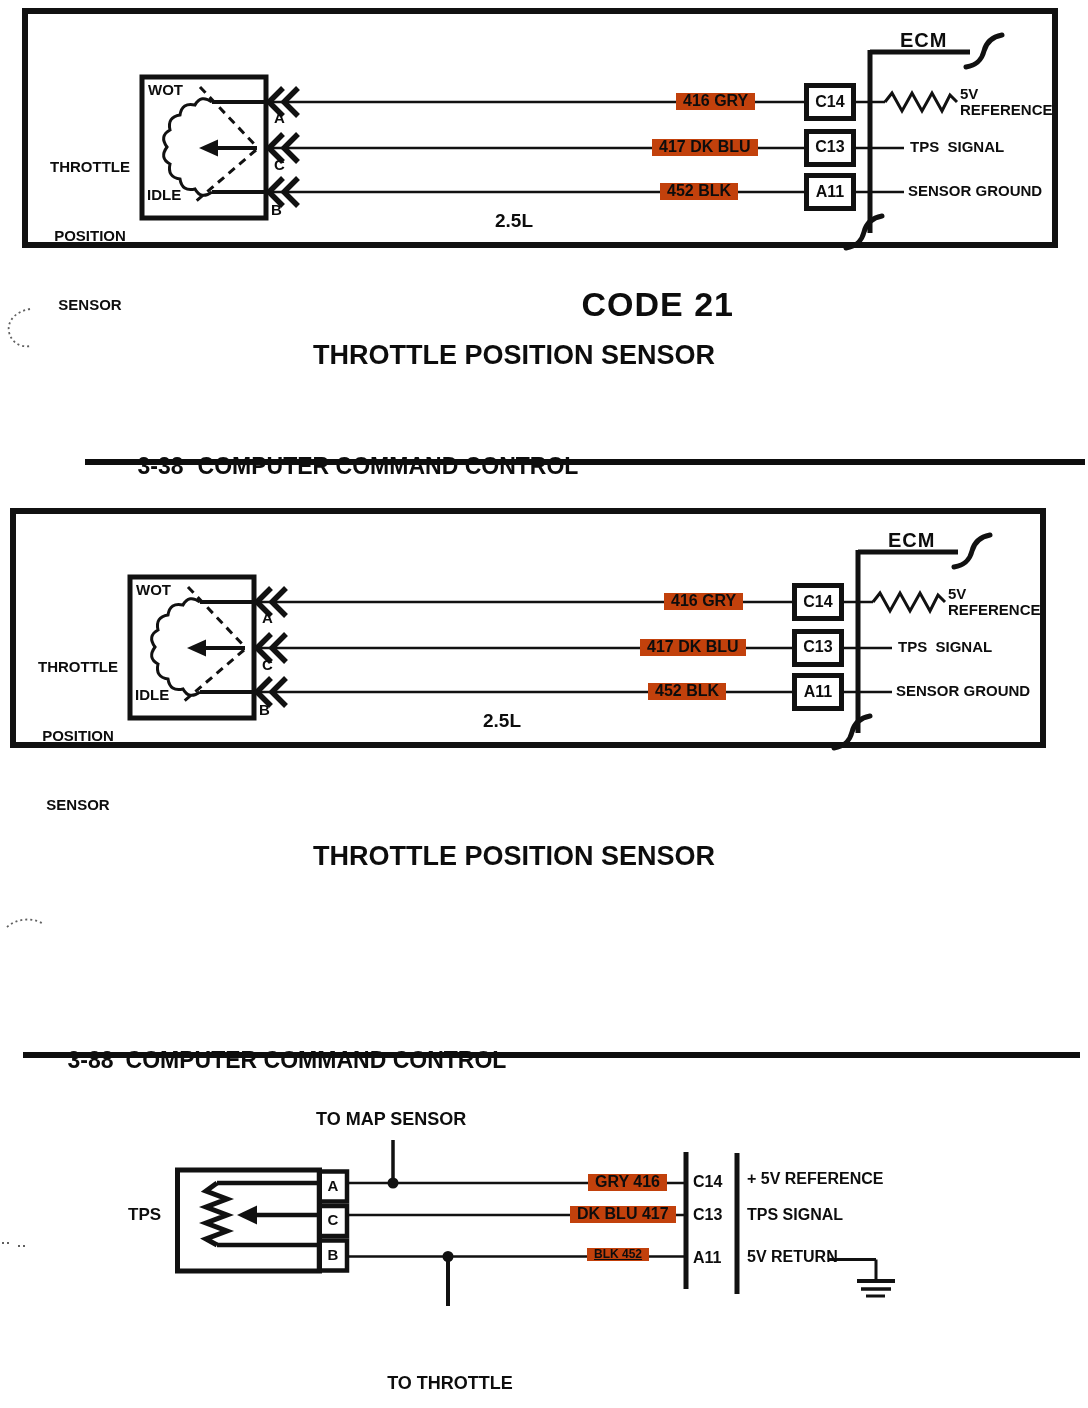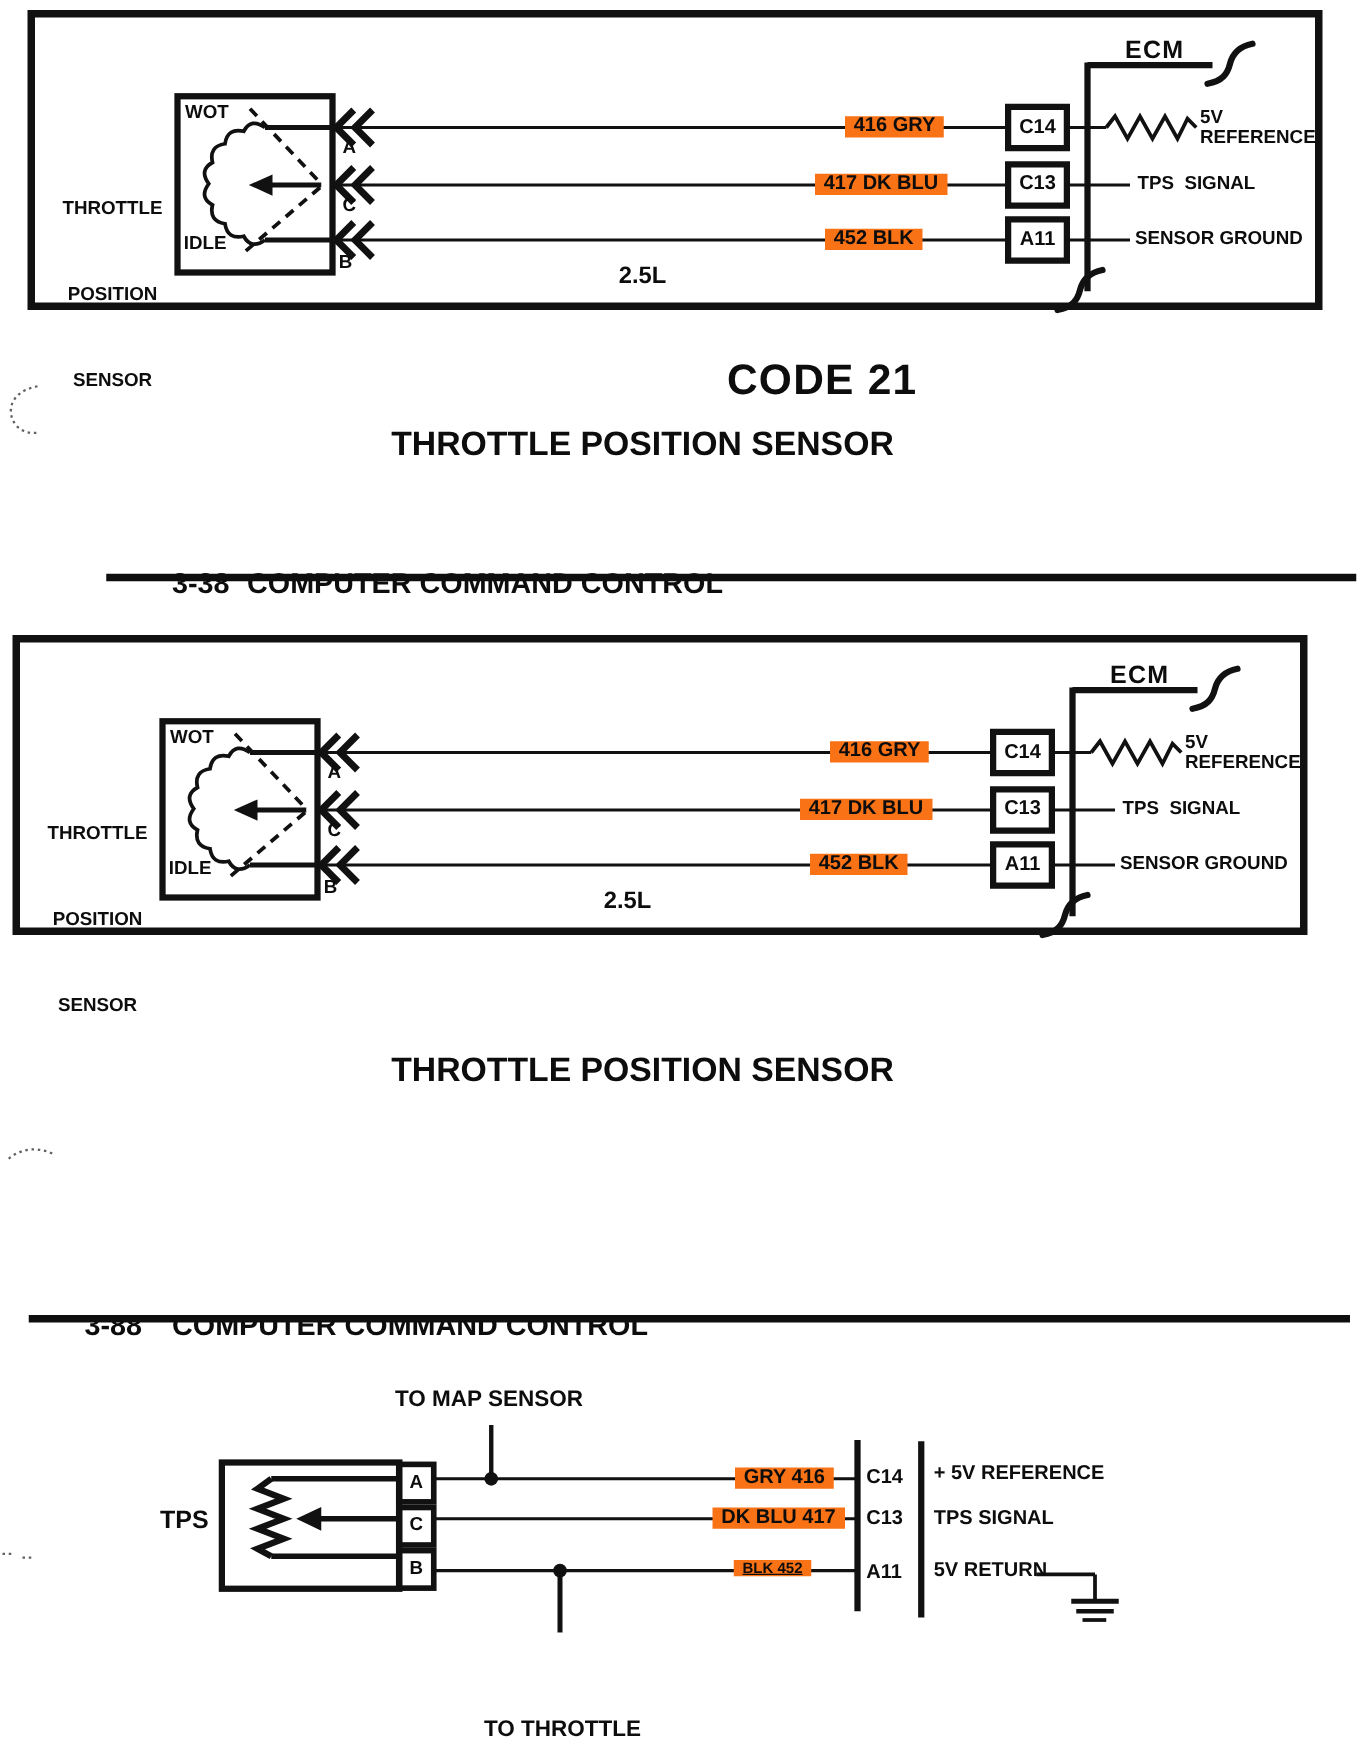--- a/index.html
+++ b/index.html
@@ -1,20 +1,20 @@
 <!DOCTYPE html>
 <html><head>
 <meta charset="utf-8">
 <style>
   html,body{margin:0;padding:0;background:#e8e8e8;}
   .page{position:relative;width:1088px;height:1408px;background:#ffffff;overflow:hidden;
         font-family:"Liberation Sans",sans-serif;color:#0d0d0d;}
   svg.wires{position:absolute;left:0;top:0;pointer-events:none;}
   .t{position:absolute;font-weight:700;color:#0d0d0d;white-space:pre;line-height:1.05;}
-  .bg{background:#f97316;padding:0 7px;}
+  .bg{background:#c2410c;padding:0 7px;}
   .ctr{text-align:center;}
   .rule{position:absolute;background:#0e0e0e;height:6px;}
   .stack span{display:block;}
 </style>
 </head>
 <body>
 
 <div class="page">
 
   <svg class="wires" width="1088" height="1408" viewBox="0 0 1088 1408">
@@ -137,26 +137,26 @@
   <span class="t" style="left:888px;top:530px;font-size:20px;letter-spacing:1px;">ECM</span>
   <span class="t" style="left:948px;top:586px;font-size:15px;">5V</span>
   <span class="t" style="left:948px;top:602px;font-size:15px;">REFERENCE</span>
   <span class="t" style="left:898px;top:639px;font-size:15px;">TPS  SIGNAL</span>
   <span class="t" style="left:896px;top:683px;font-size:15px;">SENSOR GROUND</span>
   <span class="t" style="left:483px;top:711px;font-size:19px;">2.5L</span>
 
   <div class="t ctr" style="left:264px;top:842px;width:500px;font-size:27px;">THROTTLE POSITION SENSOR</div>
 
   <div class="t" style="left:42px;top:1024px;font-size:23px;">
-    <span style="margin-right:24px;">3-88</span><span>COMPUTER COMMAND CONTROL</span>
+    <span style="margin-right:12px;">3-88</span><span>COMPUTER COMMAND CONTROL</span>
   </div>
   <div class="rule" style="left:23px;top:1052px;width:1057px;"></div>
 
   <span class="t" style="left:316px;top:1110px;font-size:18px;">TO MAP SENSOR</span>
-  <span class="t" style="left:128px;top:1206px;font-size:20px;">TPS</span>
+  <span class="t" style="left:128px;top:1206px;font-size:17px;">TPS</span>
   <span class="t ctr" style="left:318px;top:1178px;width:30px;font-size:15px;">A</span>
   <span class="t ctr" style="left:318px;top:1212px;width:30px;font-size:15px;">C</span>
   <span class="t ctr" style="left:318px;top:1247px;width:30px;font-size:15px;">B</span>
   <span class="t bg" style="left:588px;top:1174px;font-size:16px;">GRY 416</span>
   <span class="t bg" style="left:570px;top:1206px;font-size:16px;">DK BLU 417</span>
   <span class="t bg" style="left:587px;top:1248px;font-size:12px;text-decoration:underline;">BLK 452</span>
   <span class="t" style="left:693px;top:1174px;font-size:16px;">C14</span>
   <span class="t" style="left:693px;top:1207px;font-size:16px;">C13</span>
   <span class="t" style="left:693px;top:1250px;font-size:16px;">A11</span>
   <span class="t" style="left:747px;top:1171px;font-size:16px;">+ 5V REFERENCE</span>

